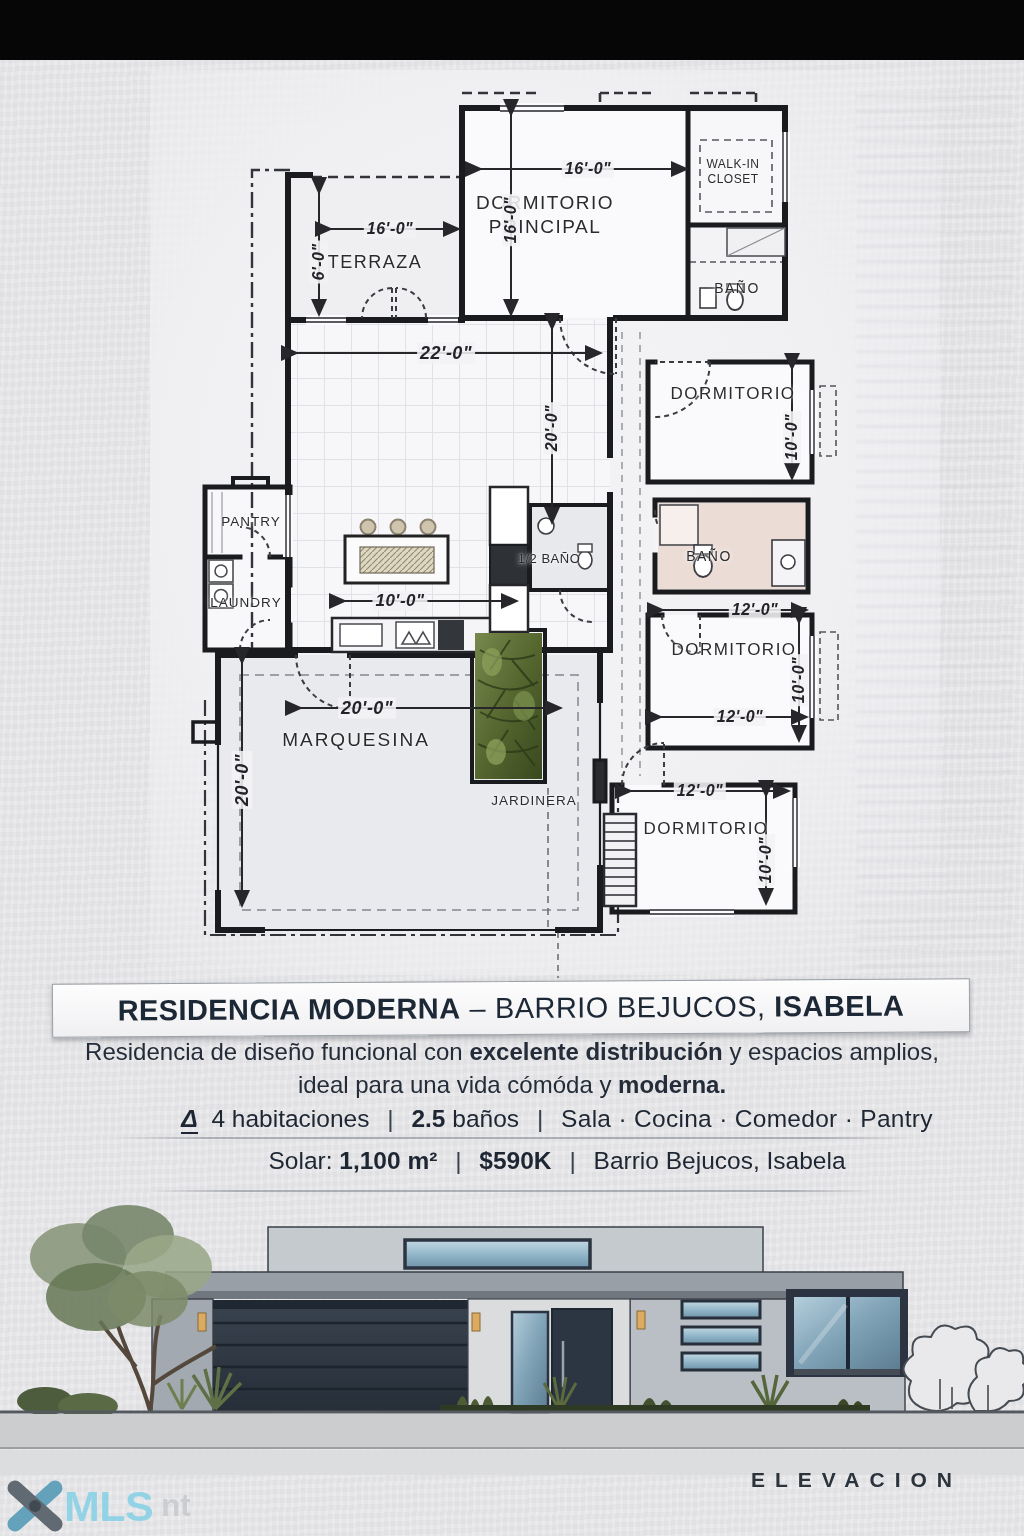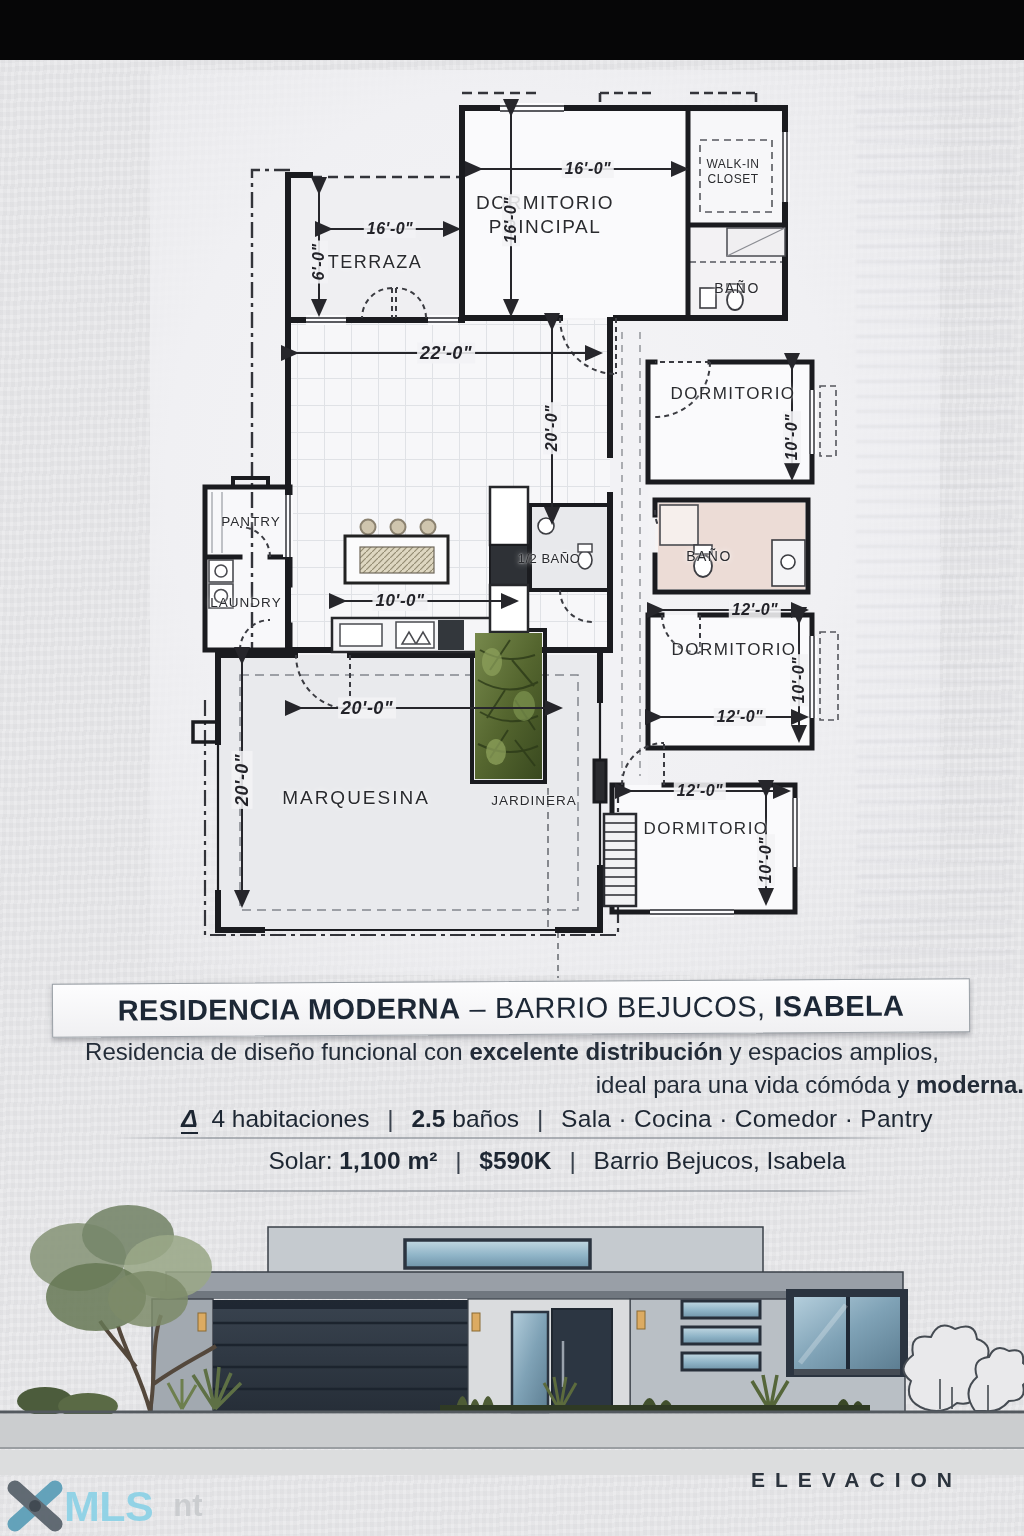--- a/index.html
+++ b/index.html
@@ -50,21 +50,21 @@
   .bed-glyph{font-style:italic;font-weight:800;border-bottom:2.5px solid #1d2632;padding-bottom:0px;margin-right:7px;}
   .rule{position:absolute;height:2px;opacity:.55;
     background:linear-gradient(90deg, rgba(90,96,104,0), #7c828a 12%, #7c828a 88%, rgba(90,96,104,0));}
   
   .elev-caption{left:0;top:1468px;width:1024px;text-align:right;padding-right:62px;box-sizing:border-box;
     font-size:21px;font-weight:600;letter-spacing:10px;color:#2b333d;}
   
   .watermark{left:6px;top:1478px;display:flex;align-items:center;opacity:.95;}
   .wm-text-gray{font-size:43px;font-weight:700;color:#85898e;letter-spacing:-.5px;margin-left:-4px;}
   .wm-text-blue{font-size:43px;font-weight:800;color:#8ed2e6;letter-spacing:-.5px;}
-  .wm-ghost{font-size:31px;font-weight:600;color:#c3c6c9;margin-left:20px;opacity:.8;}
+  .wm-ghost{font-size:31px;font-weight:600;color:#c3c6c9;margin-left:8px;opacity:.8;}
 </style>
 </head>
 <body>
 
 <div class="abs topbar"></div>
 
 <div class="abs plan-bg"></div>
 <div class="abs ghost-margin"></div>
 
 <svg width="1024" height="1536" viewBox="0 0 1024 1536">
@@ -262,21 +262,21 @@
   <span class="rlabel two" style="left:545px;top:215px;font-size:19px;width:210px;">DORMITORIO PRINCIPAL</span>
   <span class="rlabel two" style="left:733px;top:172px;font-size:12px;width:80px;letter-spacing:.5px;">WALK-IN CLOSET</span>
   <span class="rlabel" style="left:737px;top:288px;font-size:14px;">BAÑO</span>
   <span class="rlabel" style="left:733px;top:394px;font-size:17px;">DORMITORIO</span>
   <span class="rlabel" style="left:549px;top:546px;font-size:13px;letter-spacing:.5px;margin-top:12px;">1/2 BAÑO</span>
   <span class="rlabel" style="left:709px;top:556px;font-size:14px;">BAÑO</span>
   <span class="rlabel" style="left:734px;top:650px;font-size:17px;">DORMITORIO</span>
   <span class="rlabel" style="left:706px;top:829px;font-size:17px;">DORMITORIO</span>
   <span class="rlabel" style="left:251px;top:521px;font-size:13.5px;letter-spacing:1px;">PANTRY</span>
   <span class="rlabel" style="left:246px;top:602px;font-size:13.5px;letter-spacing:1px;">LAUNDRY</span>
-  <span class="rlabel" style="left:356px;top:798px;font-size:19px;letter-spacing:2px;">MARQUESINA</span>
+  <span class="rlabel" style="left:356px;top:740px;font-size:19px;letter-spacing:2px;">MARQUESINA</span>
   <span class="rlabel" style="left:534px;top:800px;font-size:13.5px;letter-spacing:1px;">JARDINERA</span>
 
   <span class="dim" style="left:588px;top:169px;">16'-0"</span>
   <span class="dim v" style="left:511px;top:220px;">16'-0"</span>
   <span class="dim" style="left:390px;top:229px;">16'-0"</span>
   <span class="dim v" style="left:319px;top:262px;">6'-0"</span>
   <span class="dim" style="left:446px;top:353px;font-size:18px;">22'-0"</span>
   <span class="dim v" style="left:552px;top:428px;">20'-0"</span>
   <span class="dim" style="left:400px;top:601px;font-size:17px;">10'-0"</span>
   <span class="dim" style="left:367px;top:708px;font-size:18px;">20'-0"</span>
@@ -292,21 +292,21 @@
 <div class="abs title-plate">
   <span class="t-bold">RESIDENCIA MODERNA</span>
   <span class="t-mid">–</span>
   <span class="t-mid" style="margin:0;">BARRIO BEJUCOS,</span>
   <span class="t-city">ISABELA</span>
 </div>
 
 <div class="abs desc" style="top:1038px;">
   <span>Residencia de diseño funcional con </span><b>excelente distribución</b><span> y espacios amplios,</span>
 </div>
-<div class="abs desc" style="top:1071px;text-align:right;">
+<div class="abs desc" style="top:1071px;">
   <span>ideal para una vida cómóda y </span><b>moderna.</b>
 </div>
 
 <div class="abs feat" style="top:1105px;">
   <span class="bed-glyph">Δ</span>
   <span>4 habitaciones</span>
   <span class="sep">|</span>
   <b>2.5</b>&nbsp;<span>baños</span>
   <span class="sep">|</span>
   <span class="dot-list">Sala · Cocina · Comedor · Pantry</span>

